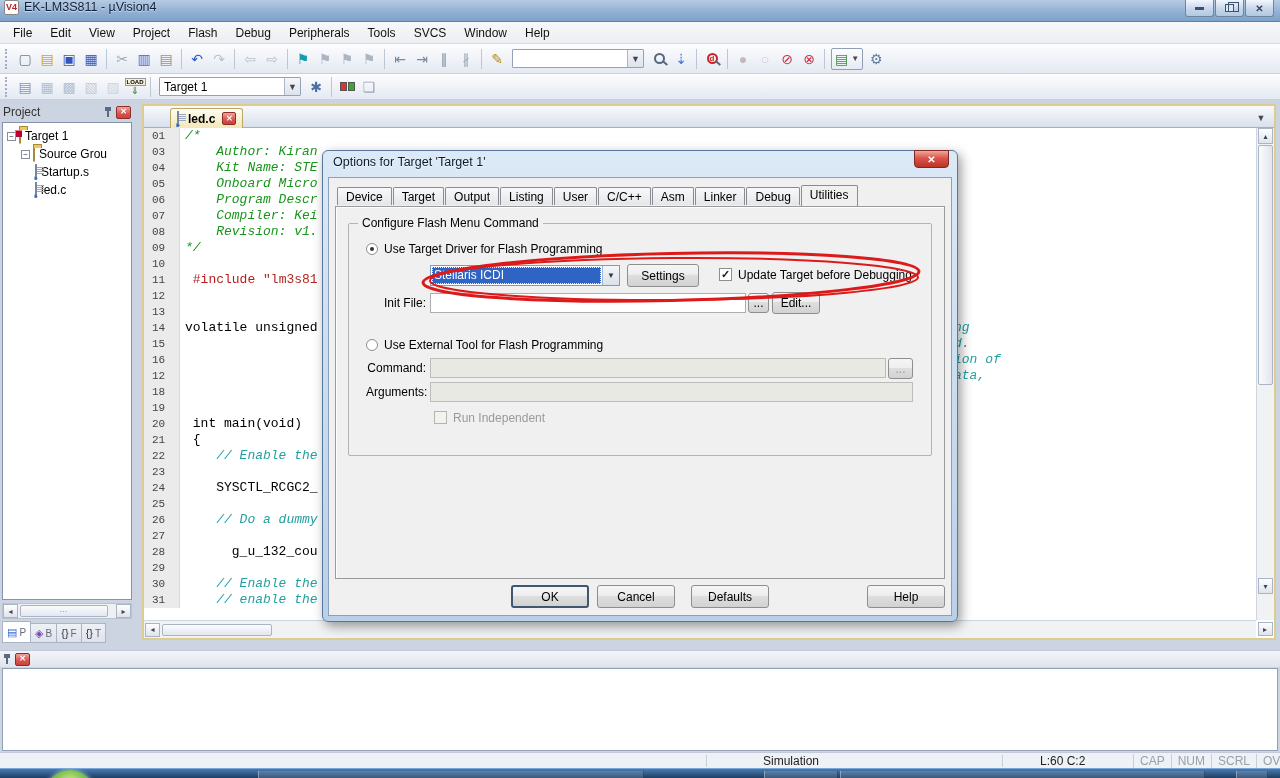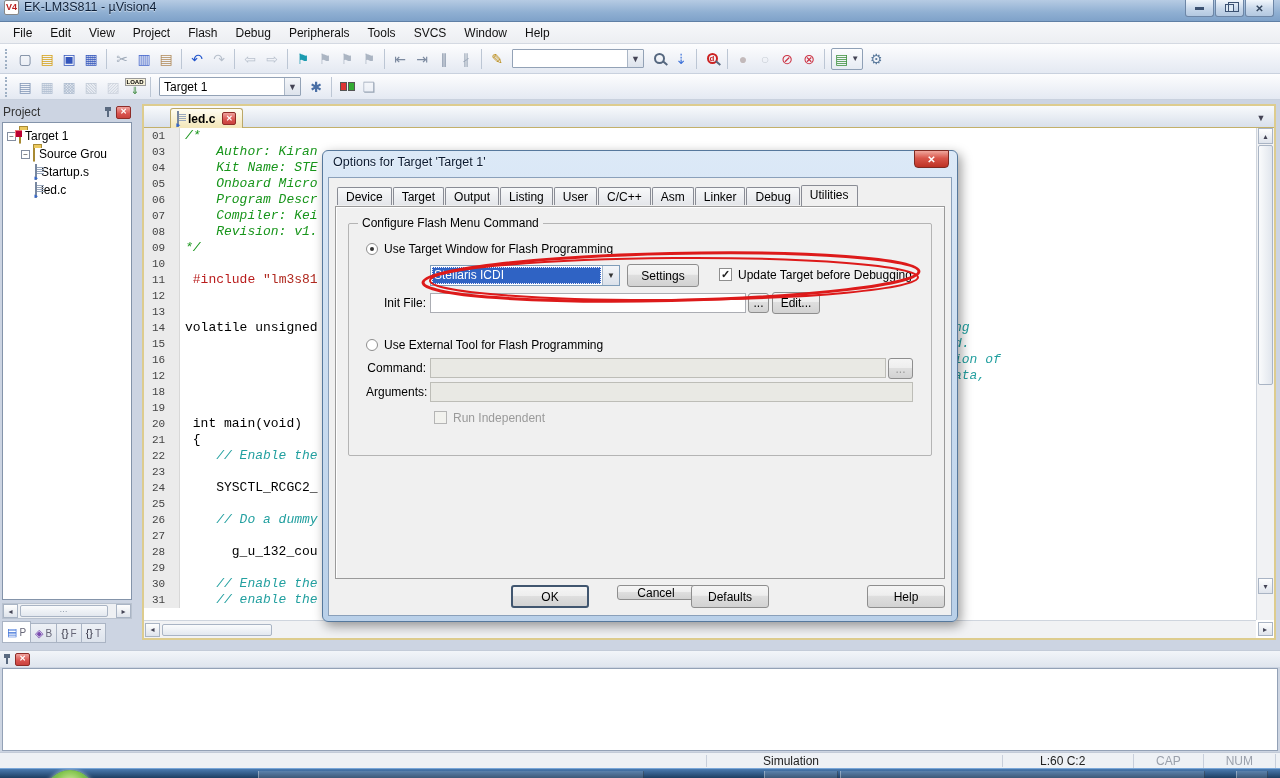--- a/index.html
+++ b/index.html
@@ -141,21 +141,21 @@
   .bout{position:absolute;left:0;top:650px;width:1280px;height:102px}
   .bout .panel-head{background:linear-gradient(#f2f5f9,#dfe5ee);border-top:1px solid #c3cbd8;height:17px}
   .bout-box{position:absolute;left:2px;right:2px;top:18px;bottom:1px;background:#fff;border:1px solid #93a1b6}
 
   
   .statusbar{position:absolute;left:0;top:752px;width:1280px;height:16px;background:#eef1f5;border-top:1px solid #c3cbd8;font-size:12px;color:#222}
   .st-sep{position:absolute;top:2px;width:1px;height:12px;background:#c8cfdb}
   .st-mode{position:absolute;left:763px;top:1px}
   .st-cursor{position:absolute;left:1040px;top:1px}
   .st-inds{position:absolute;left:1133px;top:1px;display:flex;color:#9aa0ab}
-  .st-ind{padding:0 22px;border-left:1px solid #c8cfdb}
+  .st-ind{padding:0 6px;border-left:1px solid #c8cfdb}
 
   
   .taskbar{position:absolute;left:0;top:768px;width:1280px;height:10px;background:linear-gradient(#4a7ab0,#1d3f63);border-top:1px solid #7aa7d8;overflow:hidden}
   .orb{position:absolute;left:44px;top:1px;width:52px;height:52px;border-radius:50%;
     background:radial-gradient(circle at 50% 30%,#e8f4b0,#7ec24a 35%,#2d6fb8 75%,#123);box-shadow:0 0 4px rgba(255,255,255,.6)}
   .tseg{position:absolute;top:2px;height:8px;background:rgba(255,255,255,.14);border-left:1px solid rgba(255,255,255,.35);border-right:1px solid rgba(0,0,0,.3)}
 </style>
 </head>
 <body>
 
@@ -387,21 +387,21 @@
           <div class="dtab">Debug</div>
           <div class="dtab active">Utilities</div>
         </div>
       <div class="dlg-panel">
 
         <div class="grp">
           <span class="grp-label">Configure Flash Menu Command</span>
         </div>
 
         <span class="radio sel" style="left:30px;top:36px"></span>
-        <span class="flabel" style="left:48px;top:35px">Use Target Window for Flash Programming</span>
+        <span class="flabel" style="left:48px;top:35px">Use Target Driver for Flash Programming</span>
 
         <div class="combo" style="left:94px;top:58px;width:190px">
           <span class="combo-sel">Stellaris ICDI</span>
           <span class="combo-db">▼</span>
         </div>
         <div class="btn" style="left:291px;top:57px;width:72px;height:23px">
             <span>Settings</span>
           </div>
         <span class="chk" style="left:383px;top:61px">✓</span>
         <span class="flabel" style="left:402px;top:61px">Update Target before Debugging</span>
@@ -427,21 +427,21 @@
         <span class="flabel r" style="left:30px;top:178px;width:60px">Arguments:</span>
         <div class="tbox dis" style="left:94px;top:175px;width:483px"><span></span></div>
 
         <span class="chk dis" style="left:98px;top:204px"></span>
         <span class="flabel gray" style="left:117px;top:204px">Run Independent</span>
       </div>
 
       <div class="btn default" style="left:182px;top:407px;width:78px;height:23px">
           <span>OK</span>
         </div>
-      <div class="btn" style="left:288px;top:407px;width:78px;height:15px">
+      <div class="btn" style="left:268px;top:407px;width:78px;height:23px">
           <span>Cancel</span>
         </div>
       <div class="btn" style="left:362px;top:407px;width:78px;height:23px">
           <span>Defaults</span>
         </div>
       <div class="btn" style="left:538px;top:407px;width:78px;height:23px">
           <span>Help</span>
         </div>
     </div>
 

